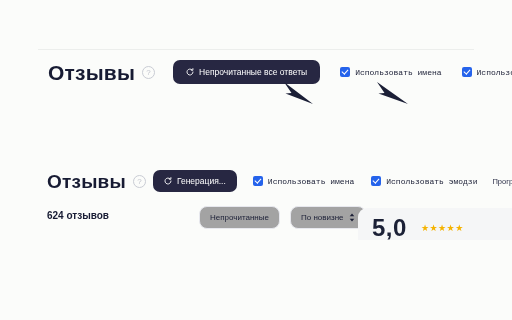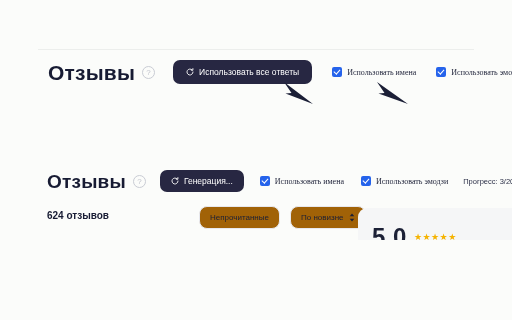--- a/index.html
+++ b/index.html
@@ -104,21 +104,21 @@
     position: absolute;
     left: 3px; top: 1px;
     width: 2.5px; height: 5px;
     border: solid #ffffff;
     border-width: 0 1.6px 1.6px 0;
     transform: rotate(42deg);
   }
   .chk-label {
     font-size: 8px;
     color: #1b1f36;
-    font-family: Liberation Serif, serif;
+    font-family: Liberation Mono, monospace;
   }
 
   .progress-text {
     font-size: 7.5px;
     color: #2c3048;
     white-space: nowrap;
     font-family: "Liberation Sans", sans-serif;
   }
 
   
@@ -133,21 +133,21 @@
   }
 
   .count-text {
     font-size: 10px;
     font-weight: 700;
     color: #171b33;
     white-space: nowrap;
   }
 
   .pill {
-    background: #a16207;
+    background: #a3a3a3;
     border: 1px solid #e7e8ee;
     border-radius: 8px;
     font-size: 8px;
     color: #1b1f36;
     padding: 6px 10px;
     display: inline-flex;
     align-items: center;
     gap: 5px;
     cursor: pointer;
     white-space: nowrap;
@@ -163,24 +163,24 @@
   .rating-card {
     position: absolute;
     left: 358px; top: 208px;
     width: 154px; height: 32px;
     background: #f5f6f7;
     border-radius: 9px 0 0 0;
     overflow: hidden;
   }
   .rating-inner {
     position: absolute;
-    left: 14px; top: 17px;
+    left: 14px; top: 8px;
     display: flex;
     align-items: center;
-    gap: 7px;
+    gap: 14px;
   }
   .rating-num {
     font-size: 24px;
     font-weight: 700;
     color: #1b2036;
     line-height: 24px;
     letter-spacing: 0.5px;
   }
   .stars {
     font-size: 9px;
@@ -204,21 +204,21 @@
 
       <span class="help-icon">?</span>
 
       <button class="btn-dark wide" style="margin-left:18px;">
         <span class="spin-ico">
           <svg width="8" height="8" viewBox="0 0 16 16">
             <path d="M14 8a6 6 0 1 1-1.8-4.3" fill="none" stroke="#ffffff" stroke-width="1.8" stroke-linecap="round"></path>
             <path d="M13.8 1.2v3.2h-3.2" fill="none" stroke="#ffffff" stroke-width="1.8" stroke-linecap="round" stroke-linejoin="round"></path>
           </svg>
         </span>
-        <span>Использовать все ответы</span>
+        <span>Непрочитанные все ответы</span>
       </button>
 
       <label class="chk-wrap" style="margin-left:20px;">
         <span class="chk"></span>
         <span class="chk-label">Использовать имена</span>
       </label>
 
       <label class="chk-wrap" style="margin-left:20px;">
         <span class="chk"></span>
         <span class="chk-label">Использовать эмодзи</span>
@@ -238,21 +238,21 @@
   </div>
 
   <div class="section-b">
 
     <div class="row" style="position:absolute; left:47px; top:5px;">
 
       <span class="title-sm">Отзывы</span>
 
       <span class="help-icon">?</span>
 
-      <button class="btn-dark narrow" style="margin-left:14px;">
+      <button class="btn-dark narrow" style="margin-left:7px;">
         <span class="spin-ico">
           <svg width="8" height="8" viewBox="0 0 16 16">
             <path d="M14 8a6 6 0 1 1-1.8-4.3" fill="none" stroke="#ffffff" stroke-width="1.8" stroke-linecap="round"></path>
             <path d="M13.8 1.2v3.2h-3.2" fill="none" stroke="#ffffff" stroke-width="1.8" stroke-linecap="round" stroke-linejoin="round"></path>
           </svg>
         </span>
         <span>Генерация...</span>
       </button>
 
       <label class="chk-wrap" style="margin-left:16px;">

